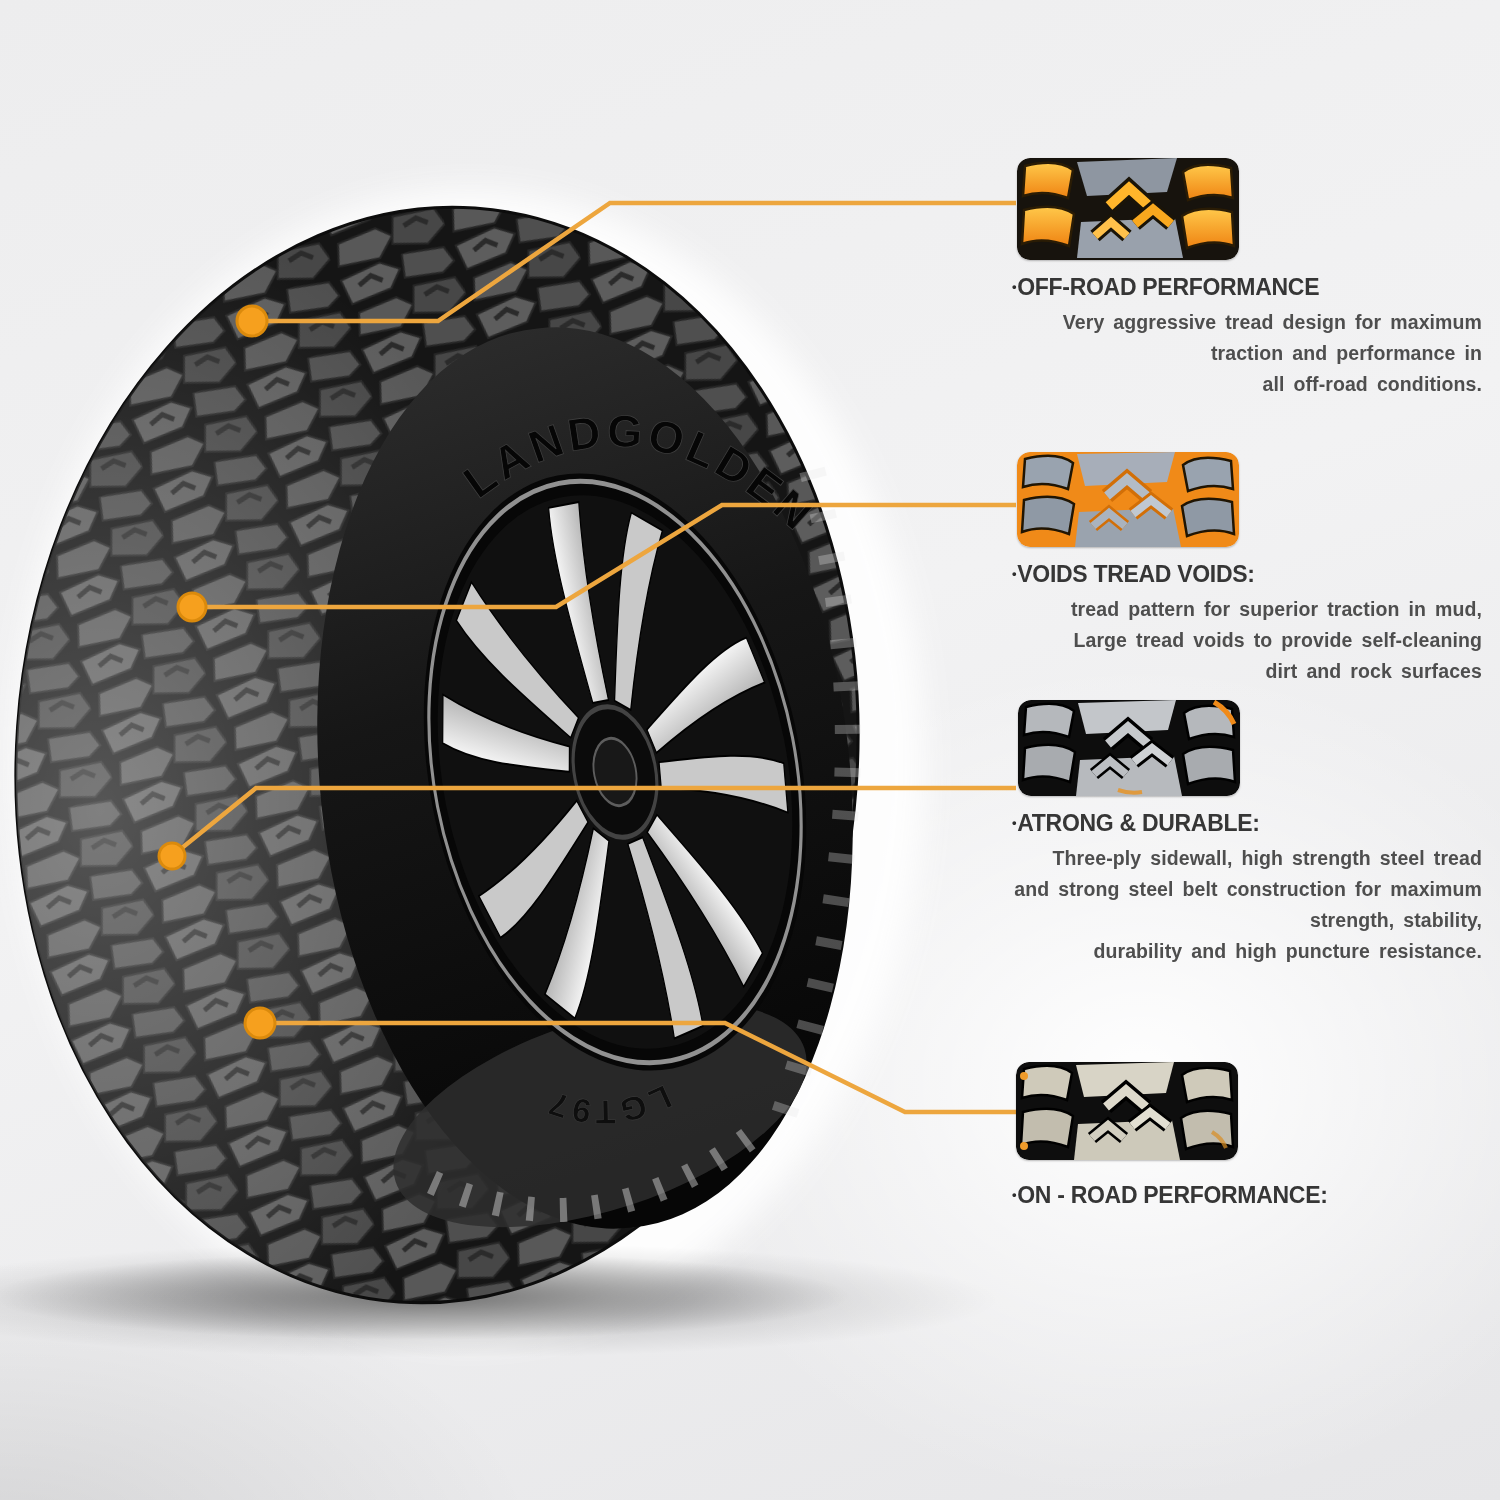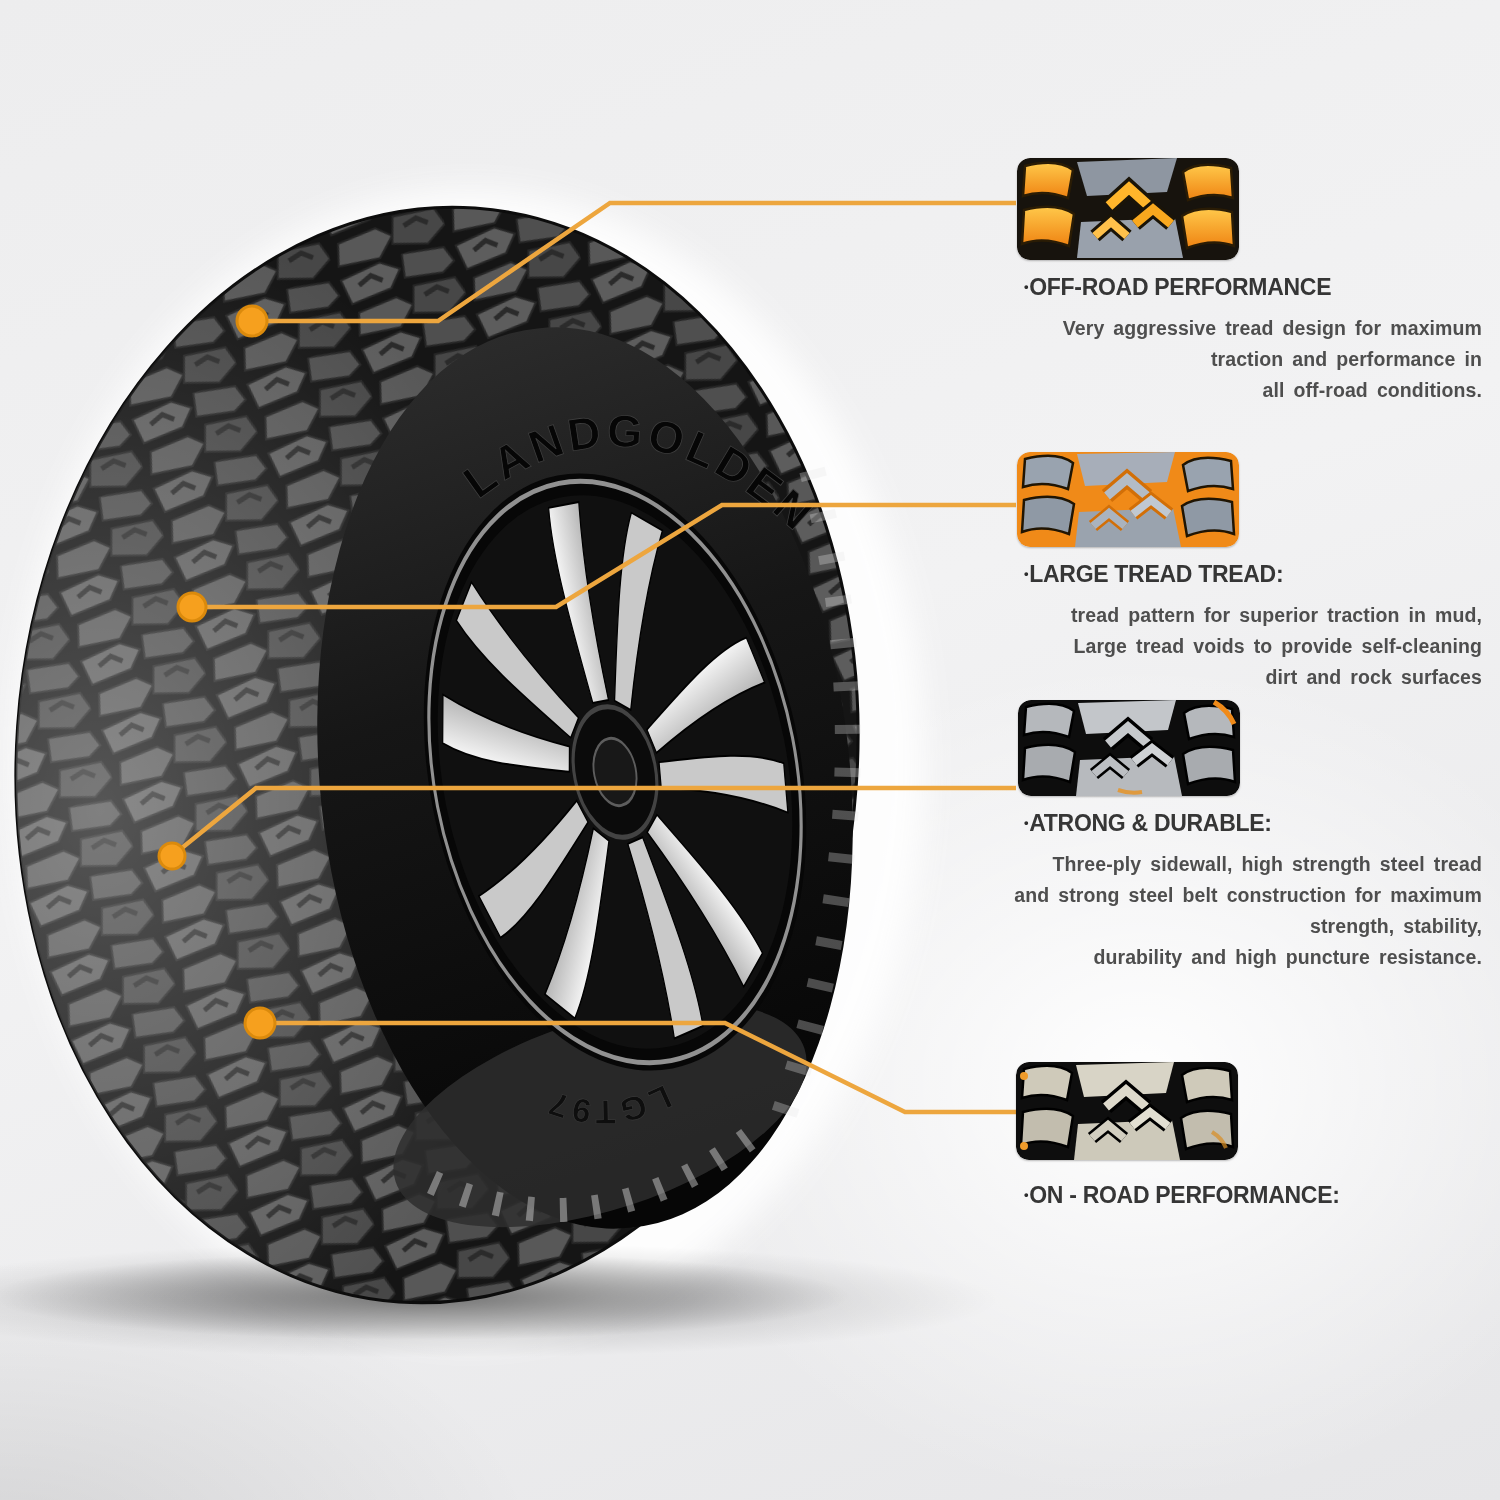--- a/index.html
+++ b/index.html
@@ -10,21 +10,21 @@
       radial-gradient(ellipse 700px 600px at 76% 72%, rgba(255,255,255,.95) 0%, rgba(255,255,255,0) 70%),
       radial-gradient(ellipse 900px 500px at 0% 104%, rgba(0,0,0,.10) 0%, rgba(0,0,0,0) 60%),
       linear-gradient(160deg,#ededee 0%,#f2f2f3 45%,#e6e6e8 100%);
   }
   .art{position:absolute;left:0;top:0;}
   
   .feature{position:absolute;left:1012px;width:470px;}
   .thumb{position:absolute;display:block;}
   .thumb svg{display:block;border-radius:13px;box-shadow:0 1px 2px rgba(0,0,0,.25);}
   .f-title{
-    margin:12px;font-size:23px;font-weight:700;color:#363636;letter-spacing:-.3px;
+    margin:0;font-size:23px;font-weight:700;color:#363636;letter-spacing:-.3px;
     white-space:nowrap;
   }
   .f-title .bullet{font-size:13px;vertical-align:4px;margin-right:1px;color:#2e2e2e;}
   .f-body{margin-top:6px;}
   .f-body .ln{
     font-size:19.5px;font-weight:700;color:#4e4e4e;line-height:31px;
     letter-spacing:.1px;word-spacing:3.5px;white-space:nowrap;text-align:right;
   }
 </style>
 </head>
@@ -180,21 +180,21 @@
         <g stroke-linejoin="miter" fill="none">
           <path d="M90,44 l20,-17 l20,17" stroke="#d26f07" stroke-width="16"></path>
           <path d="M90,44 l20,-17 l20,17" stroke="#b3bcc6" stroke-width="9"></path>
           <path d="M116,62 l18,-14 l18,14" stroke="#d26f07" stroke-width="14"></path>
           <path d="M116,62 l18,-14 l18,14" stroke="#c0c8d1" stroke-width="8"></path>
           <path d="M76,74 l16,-13 l16,13" stroke="#d26f07" stroke-width="13"></path>
           <path d="M76,74 l16,-13 l16,13" stroke="#aab3be" stroke-width="8"></path>
         </g>
       </svg>
     </span>
-    <h3 class="f-title" style="margin-top:109px"><span class="bullet">•</span><span>LARGE TREAD TREAD:</span></h3>
+    <h3 class="f-title" style="margin-top:109px"><span class="bullet">•</span><span>VOIDS TREAD VOIDS:</span></h3>
     <div class="f-body">
       <div class="ln">tread pattern for superior traction in mud,</div>
       <div class="ln">Large tread voids to provide self-cleaning</div>
       <div class="ln">dirt and rock surfaces</div>
     </div>
   </section>
 
   <section class="feature" style="top:700px">
     <span class="thumb" style="left:6px;top:0">
       <svg width="222" height="96" viewBox="0 0 222 96">

